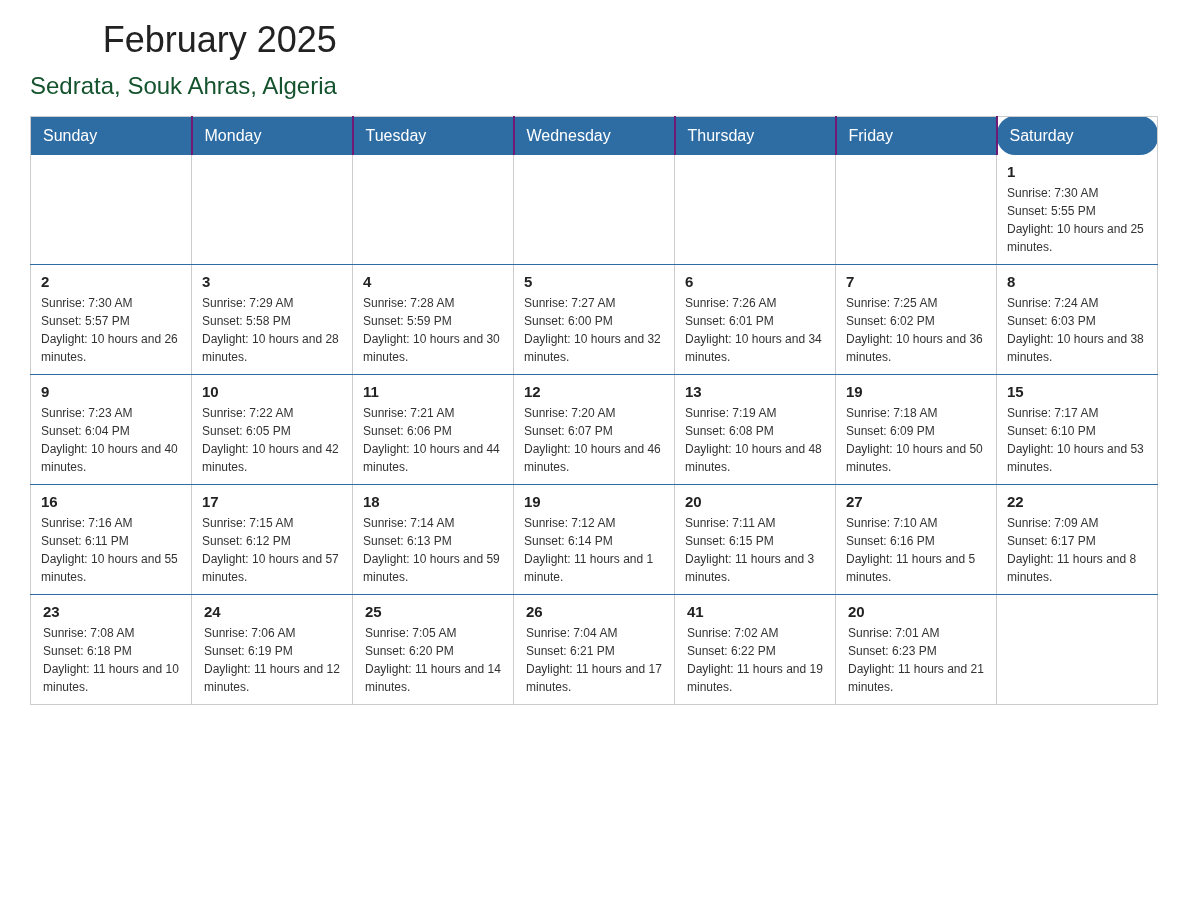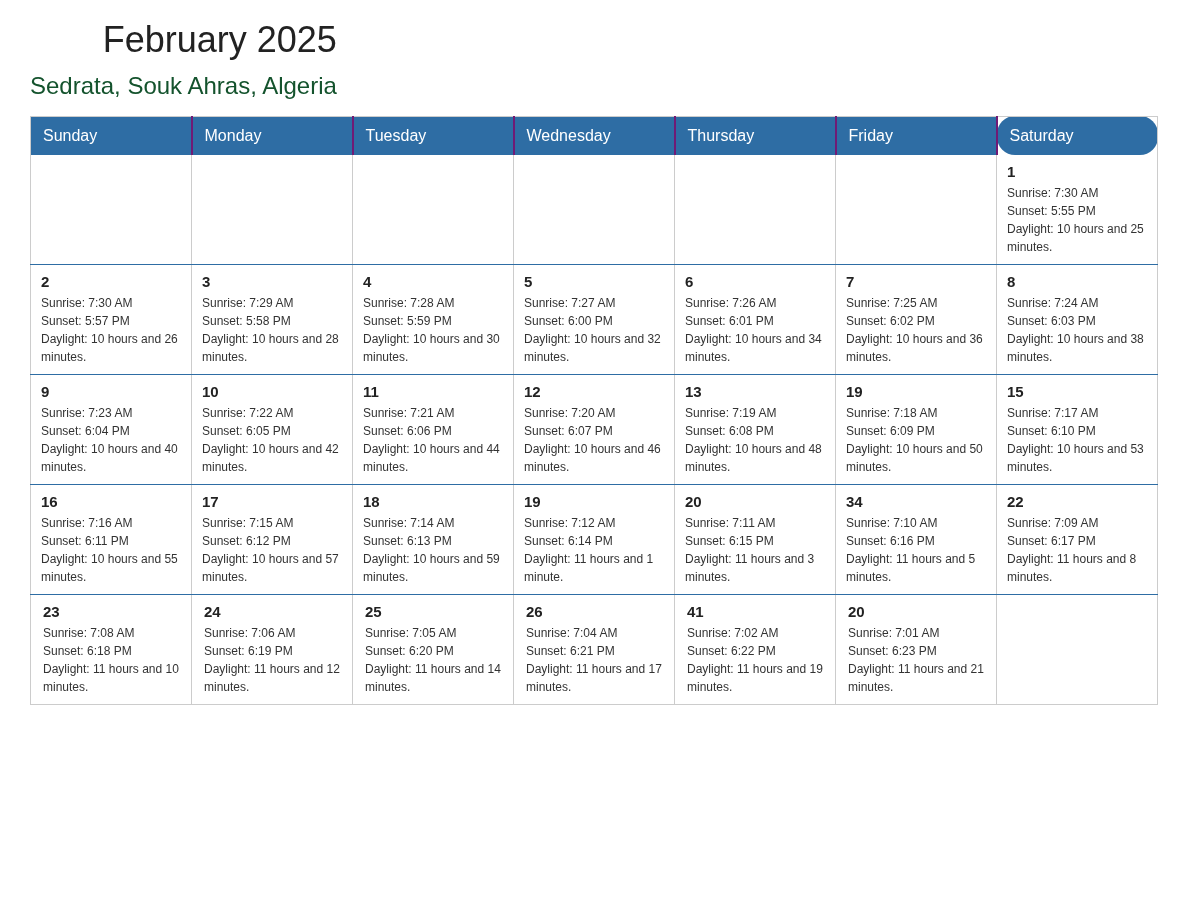--- a/index.html
+++ b/index.html
@@ -212,21 +212,21 @@
         </td>
         <td>
           <div class="day-number">19</div>
           <div class="day-info">Sunrise: 7:12 AM<br>Sunset: 6:14 PM<br>Daylight: 11 hours and 1 minute.</div>
         </td>
         <td>
           <div class="day-number">20</div>
           <div class="day-info">Sunrise: 7:11 AM<br>Sunset: 6:15 PM<br>Daylight: 11 hours and 3 minutes.</div>
         </td>
         <td>
-          <div class="day-number">34</div>
+          <div class="day-number">27</div>
           <div class="day-info">Sunrise: 7:10 AM<br>Sunset: 6:16 PM<br>Daylight: 11 hours and 5 minutes.</div>
         </td>
         <td>
           <div class="day-number">22</div>
           <div class="day-info">Sunrise: 7:09 AM<br>Sunset: 6:17 PM<br>Daylight: 11 hours and 8 minutes.</div>
         </td>
       </tr>
       <tr>
         <td>
           <div class="day-number">23</div>

